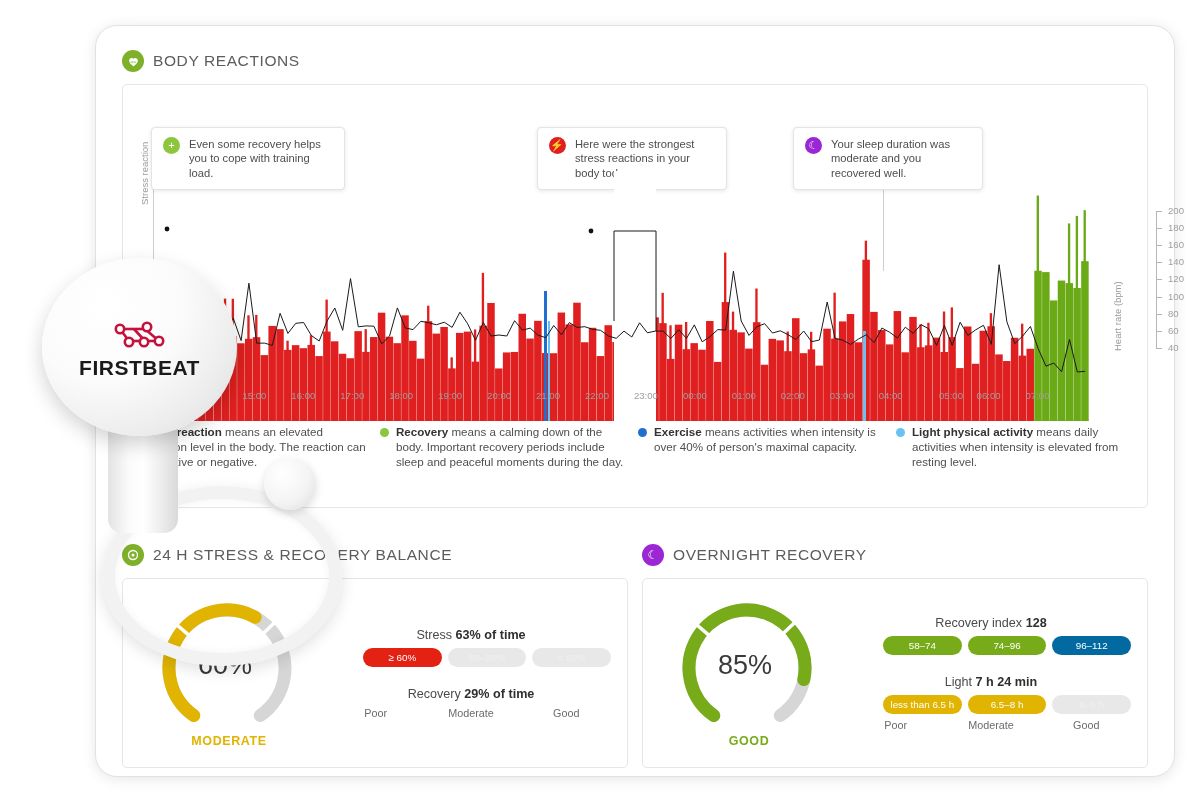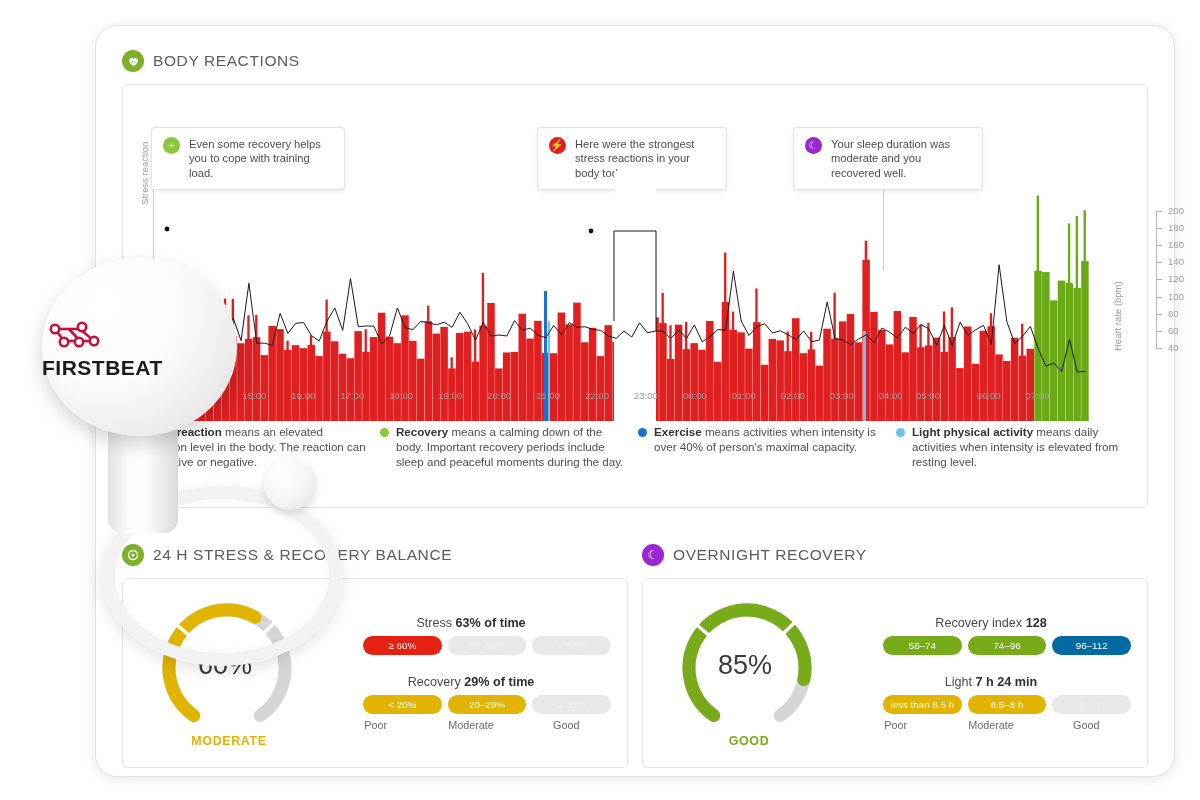--- a/index.html
+++ b/index.html
@@ -91,21 +91,21 @@
   .scale-row span{ flex:1; text-align:center; font-size:10.8px; color:#6b6b6b; }
   .gap{ height:20px; }
 
   
   #sensor{ position:absolute; left:42px; top:258px; width:285px; height:265px; pointer-events:none; }
   #sensor-body{
     position:absolute; left:0; top:0; width:195px; height:178px; border-radius:50%;
     background:radial-gradient(ellipse at 32% 26%, #ffffff 0%, #fbfbfb 42%, #ececec 72%, #d8d8d8 100%);
     box-shadow:0 8px 20px rgba(0,0,0,.18);
   }
-  #sensor-logo{ position:absolute; left:0; top:62px; width:195px; text-align:left; }
+  #sensor-logo{ position:absolute; left:0; top:62px; width:195px; text-align:center; }
   #sensor-logo .word{ font-size:21px; font-weight:bold; letter-spacing:.5px; color:#1a1a1a; margin-top:2px; }
   #sensor-strap{
     position:absolute; left:66px; top:155px; width:70px; height:120px;
     background:linear-gradient(90deg,#e3e3e3 0%, #fbfbfb 30%, #ffffff 50%, #f0f0f0 72%, #d9d9d9 100%);
     border-radius:0 0 14px 14px;
   }
   #sensor-knob{
     position:absolute; left:222px; top:200px; width:52px; height:52px; border-radius:50%;
     background:radial-gradient(ellipse at 35% 30%, #ffffff 0%, #f4f4f4 55%, #dcdcdc 100%);
     box-shadow:0 3px 9px rgba(0,0,0,.14);
@@ -341,21 +341,21 @@
       <div class="xtick" style="left: 331.158px;">19:00</div>
       <div class="xtick" style="left: 380.105px;">20:00</div>
       <div class="xtick" style="left: 429.053px;">21:00</div>
       <div class="xtick" style="left: 478px;">22:00</div>
       <div class="xtick" style="left: 526.947px;">23:00</div>
       <div class="xtick" style="left: 575.895px;">00:00</div>
       <div class="xtick" style="left: 624.842px;">01:00</div>
       <div class="xtick" style="left: 673.789px;">02:00</div>
       <div class="xtick" style="left: 722.737px;">03:00</div>
       <div class="xtick" style="left: 771.684px;">04:00</div>
-      <div class="xtick" style="left: 809px;">05:00</div>
+      <div class="xtick" style="left: 832px;">05:00</div>
       <div class="xtick" style="left: 869.579px;">06:00</div>
       <div class="xtick" style="left: 918.526px;">07:00</div>
       <div class="ytick" style="top: 179px;">200</div>
       <div class="ytickmark" style="top: 185px;"></div>
       <div class="ytick" style="top: 196.1px;">180</div>
       <div class="ytickmark" style="top: 202.1px;"></div>
       <div class="ytick" style="top: 213.2px;">160</div>
       <div class="ytickmark" style="top: 219.2px;"></div>
       <div class="ytick" style="top: 230.3px;">140</div>
       <div class="ytickmark" style="top: 236.3px;"></div>
@@ -425,25 +425,20 @@
           <div class="pill-row" id="stress-pills">
               <div class="pill" style="background: rgb(227, 34, 19);">≥ 60%</div>
               <div class="pill off" style="background: rgb(232, 232, 232);">50–59%</div>
               <div class="pill off" style="background: rgb(232, 232, 232);">&lt; 50%</div>
             </div>
           <div class="gap"></div>
           <div class="bar-title">
             <span>Recovery</span>
             <b>29% of time</b>
           </div>
-          <div class="pill-row" id="recovery-pills">
-              <div class="pill" style="background: rgb(224, 180, 0);">&lt; 20%</div>
-              <div class="pill" style="background: rgb(224, 180, 0);">20–29%</div>
-              <div class="pill off" style="background: rgb(232, 232, 232);">≥ 30%</div>
-            </div>
           <div class="scale-row" id="stress-scale">
               <span>Poor</span>
               <span>Moderate</span>
               <span>Good</span>
             </div>
         </div>
       </div>
     </div>
 
     <div class="half">

